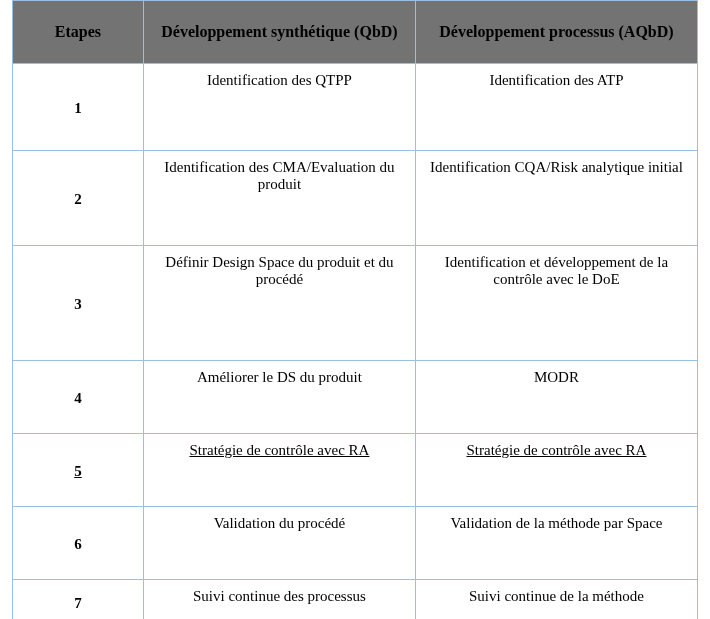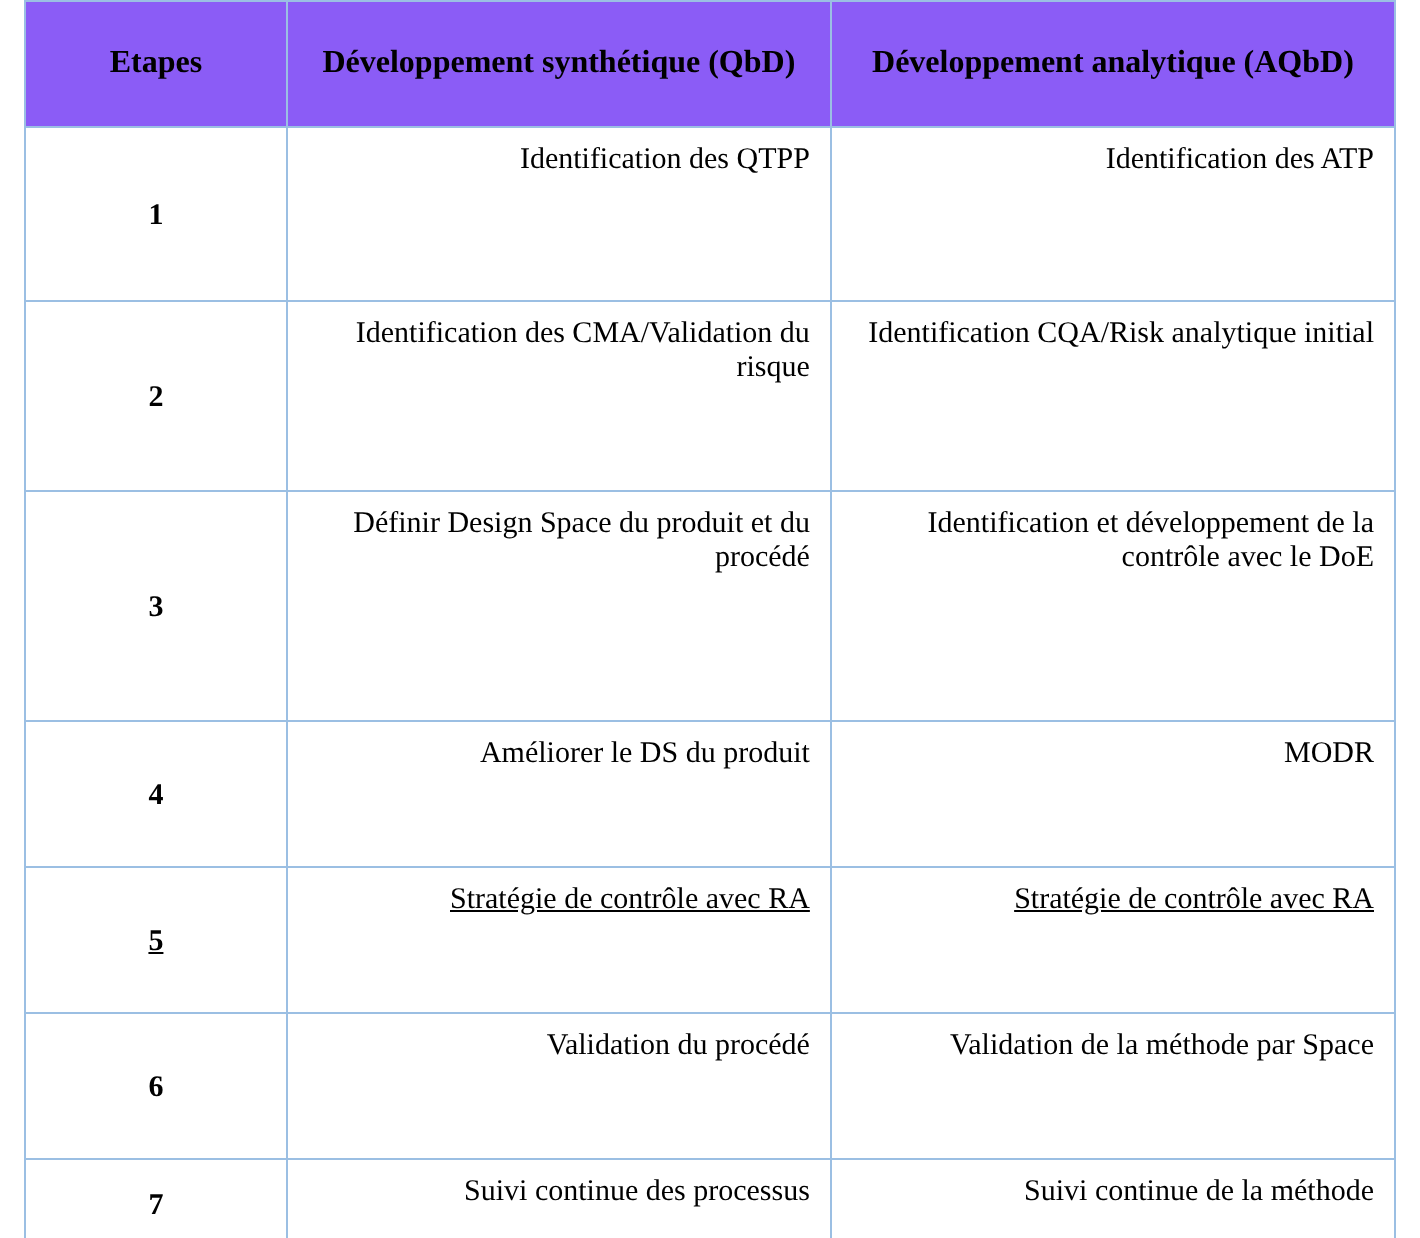--- a/index.html
+++ b/index.html
@@ -22,24 +22,24 @@
     table-layout: fixed;
   }
   table.comparison col.c1 { width: 130px; }
   table.comparison col.c2 { width: 270px; }
   table.comparison col.c3 { width: 280px; }
   table.comparison th,
   table.comparison td {
     border: 1px solid #9bbfe3;
     vertical-align: top;
     padding: 8px 10px 6px 10px;
-    text-align: right;
+    text-align: center;
   }
   table.comparison th {
-    background: #8b5cf6;
+    background: #737373;
     text-align: center;
     font-weight: bold;
     font-size: 16px;
     padding-top: 22px;
     padding-bottom: 22px;
   }
   table.comparison td.step {
     text-align: center;
     font-weight: bold;
     vertical-align: middle;
@@ -59,32 +59,32 @@
   <table class="comparison">
     <colgroup>
       <col class="c1">
         <col class="c2">
         <col class="c3">
     </colgroup>
     <thead>
       <tr>
         <th>Etapes</th>
         <th>Développement synthétique (QbD)</th>
-        <th>Développement analytique (AQbD)</th>
+        <th>Développement processus (AQbD)</th>
       </tr>
     </thead>
     <tbody>
       <tr class="r1">
         <td class="step">1</td>
         <td>Identification des QTPP</td>
         <td>Identification des ATP</td>
       </tr>
       <tr class="r2">
         <td class="step">2</td>
-        <td>Identification des CMA/Validation du risque</td>
+        <td>Identification des CMA/Evaluation du produit</td>
         <td>Identification CQA/Risk analytique initial</td>
       </tr>
       <tr class="r3">
         <td class="step">3</td>
         <td>Définir Design Space du produit et du procédé</td>
         <td>Identification et développement  de la contrôle avec le DoE</td>
       </tr>
       <tr class="r4">
         <td class="step">4</td>
         <td>Améliorer le DS du produit</td>

